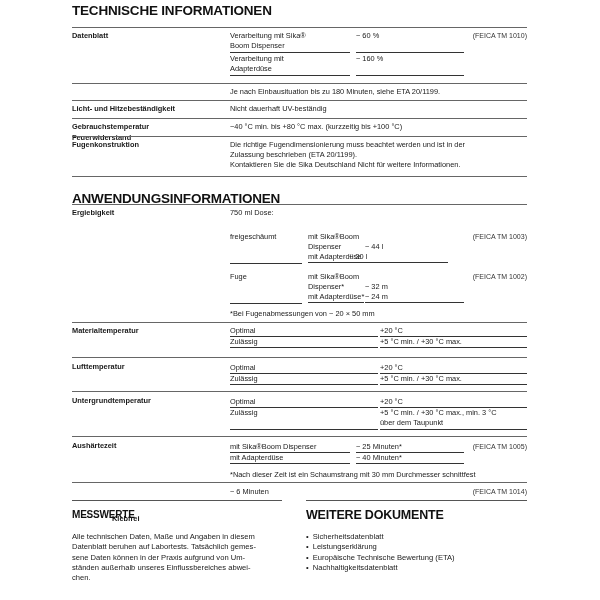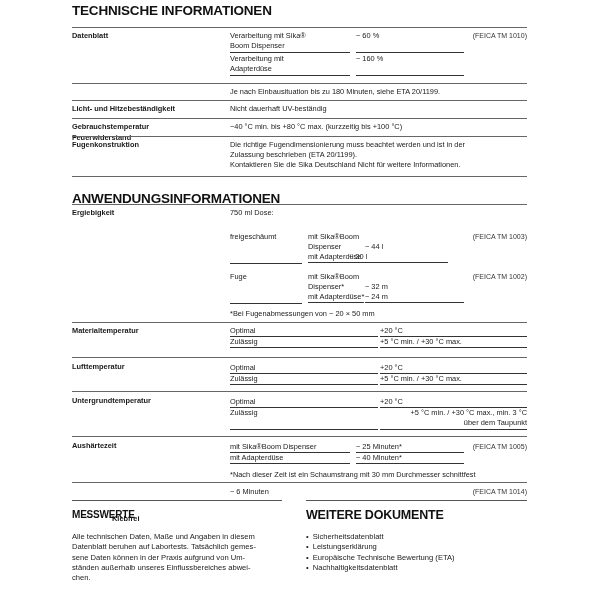--- a/index.html
+++ b/index.html
@@ -97,21 +97,21 @@
   <div class="abs ul" style="left:158px;top:363px;width:148px;">Optimal</div>
   <div class="abs ul" style="left:308px;top:363px;width:147px;">+20 °C</div>
   <div class="abs ul" style="left:158px;top:374px;width:148px;">Zulässig</div>
   <div class="abs ul" style="left:308px;top:374px;width:147px;">+5 °C min. / +30 °C max.</div>
   <div class="hr" style="top:391px;"></div>
 
   <div class="lbl abs" style="top:396px;">Untergrundtemperatur</div>
   <div class="abs ul" style="left:158px;top:397px;width:148px;">Optimal</div>
   <div class="abs ul" style="left:308px;top:397px;width:147px;">+20 °C</div>
   <div class="abs ul" style="left:158px;top:408px;width:148px;height:21px;">Zulässig</div>
-  <div class="abs ul" style="left:308px;top:408px;width:147px;height:21px;text-align:right;">
+  <div class="abs ul" style="left:308px;top:408px;width:147px;height:21px;">
     <div>+5 °C min. / +30 °C max., min. 3 °C</div>
     <div>über dem Taupunkt</div>
   </div>
   <div class="hr" style="top:436px;"></div>
 
   <div class="lbl abs" style="top:441px;">Aushärtezeit</div>
   <div class="abs ul" style="left:158px;top:442px;width:120px;">mit Sika®Boom Dispenser</div>
   <div class="abs ul" style="left:284px;top:442px;width:108px;">~ 25 Minuten*</div>
   <div class="ref abs" style="top:442px;right:0;">(FEICA TM 1005)</div>
   <div class="abs ul" style="left:158px;top:453px;width:120px;">mit Adapterdüse</div>

